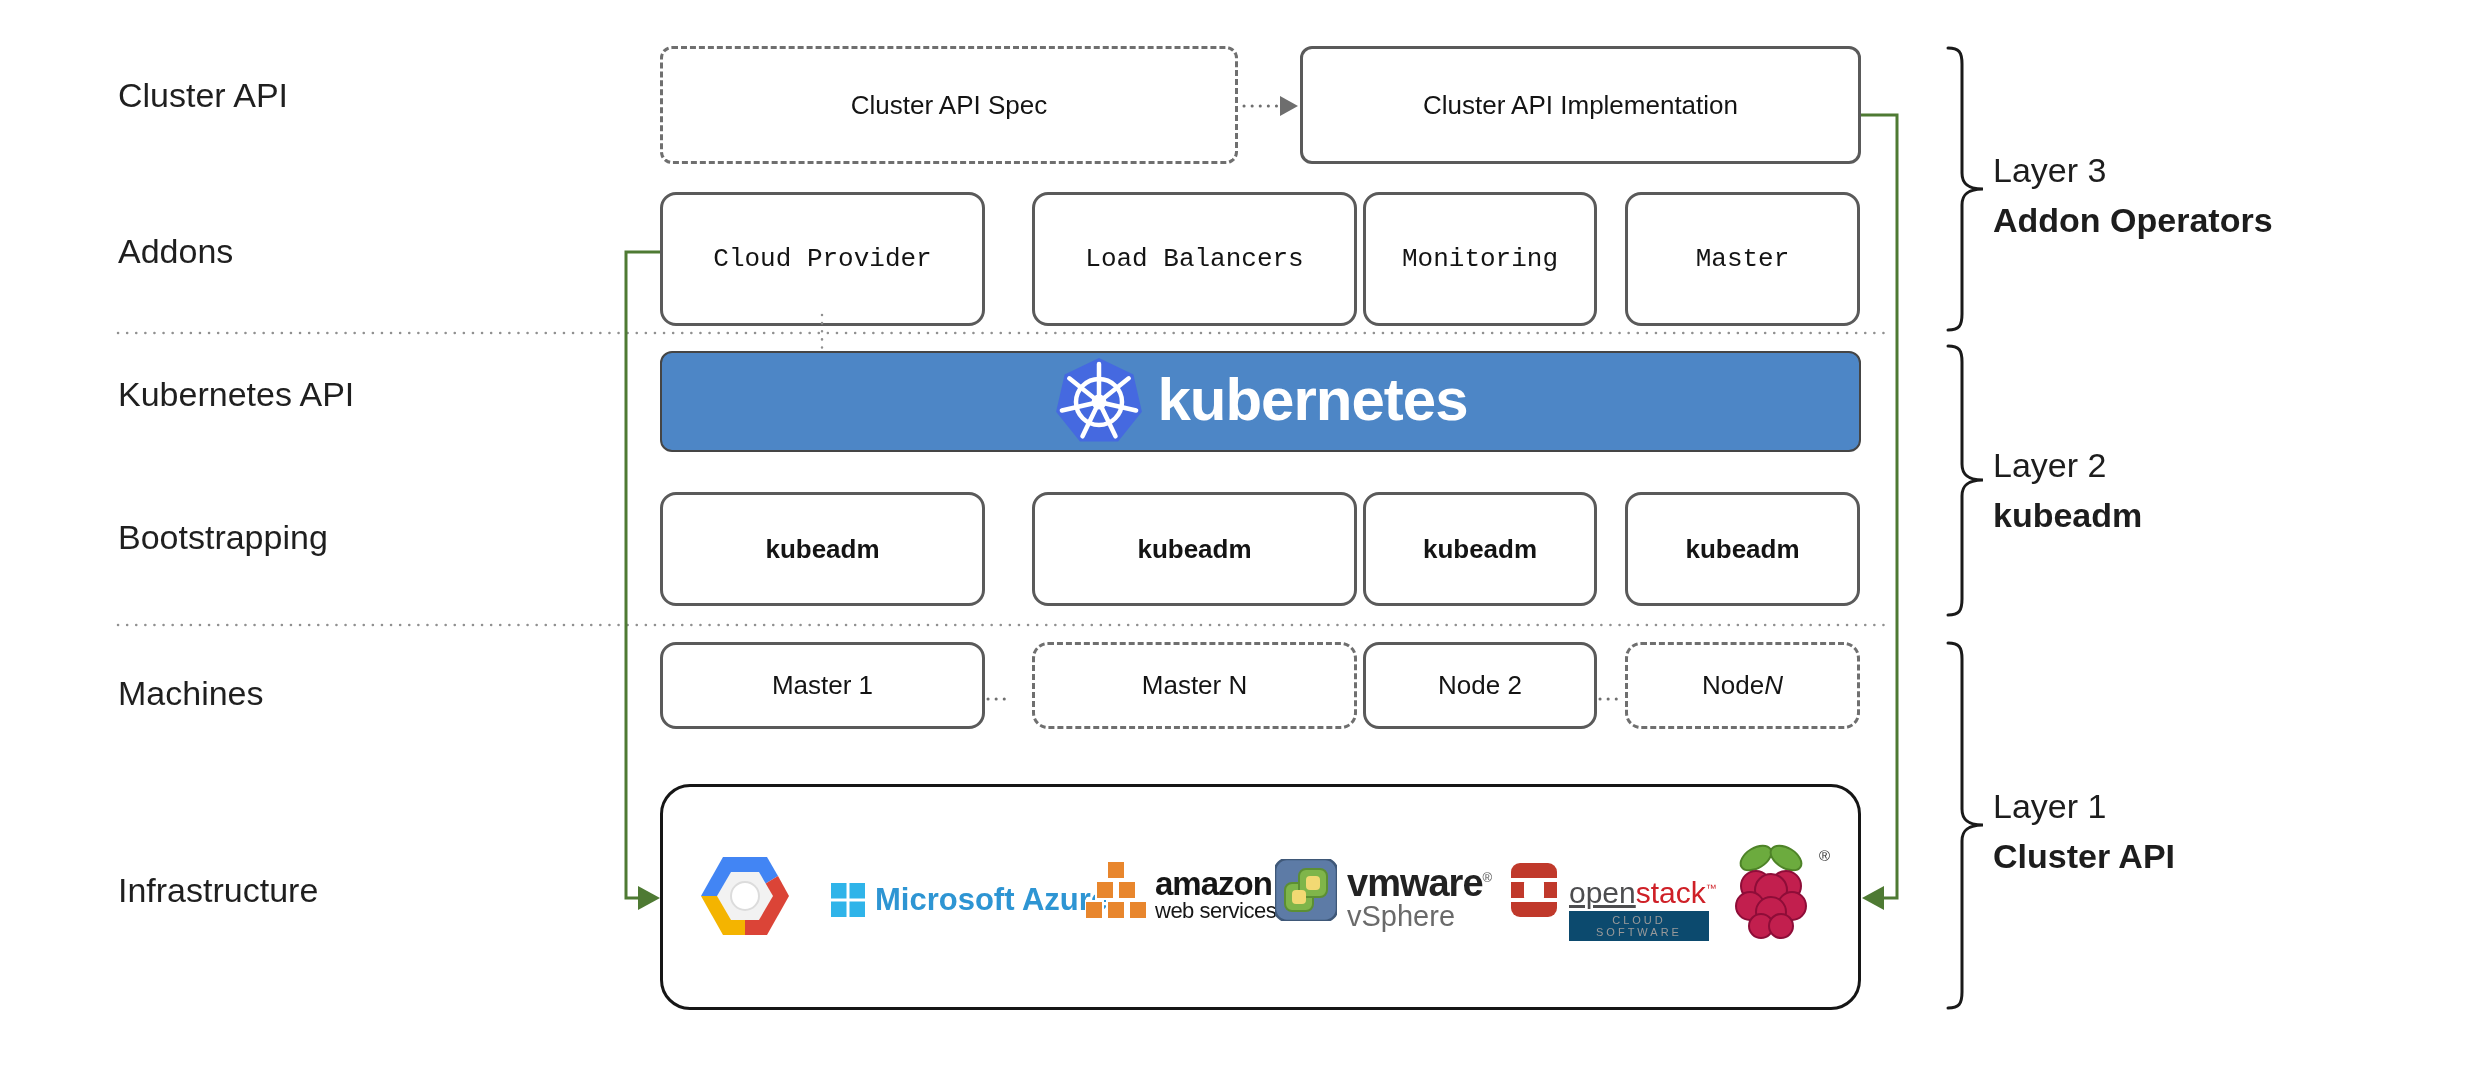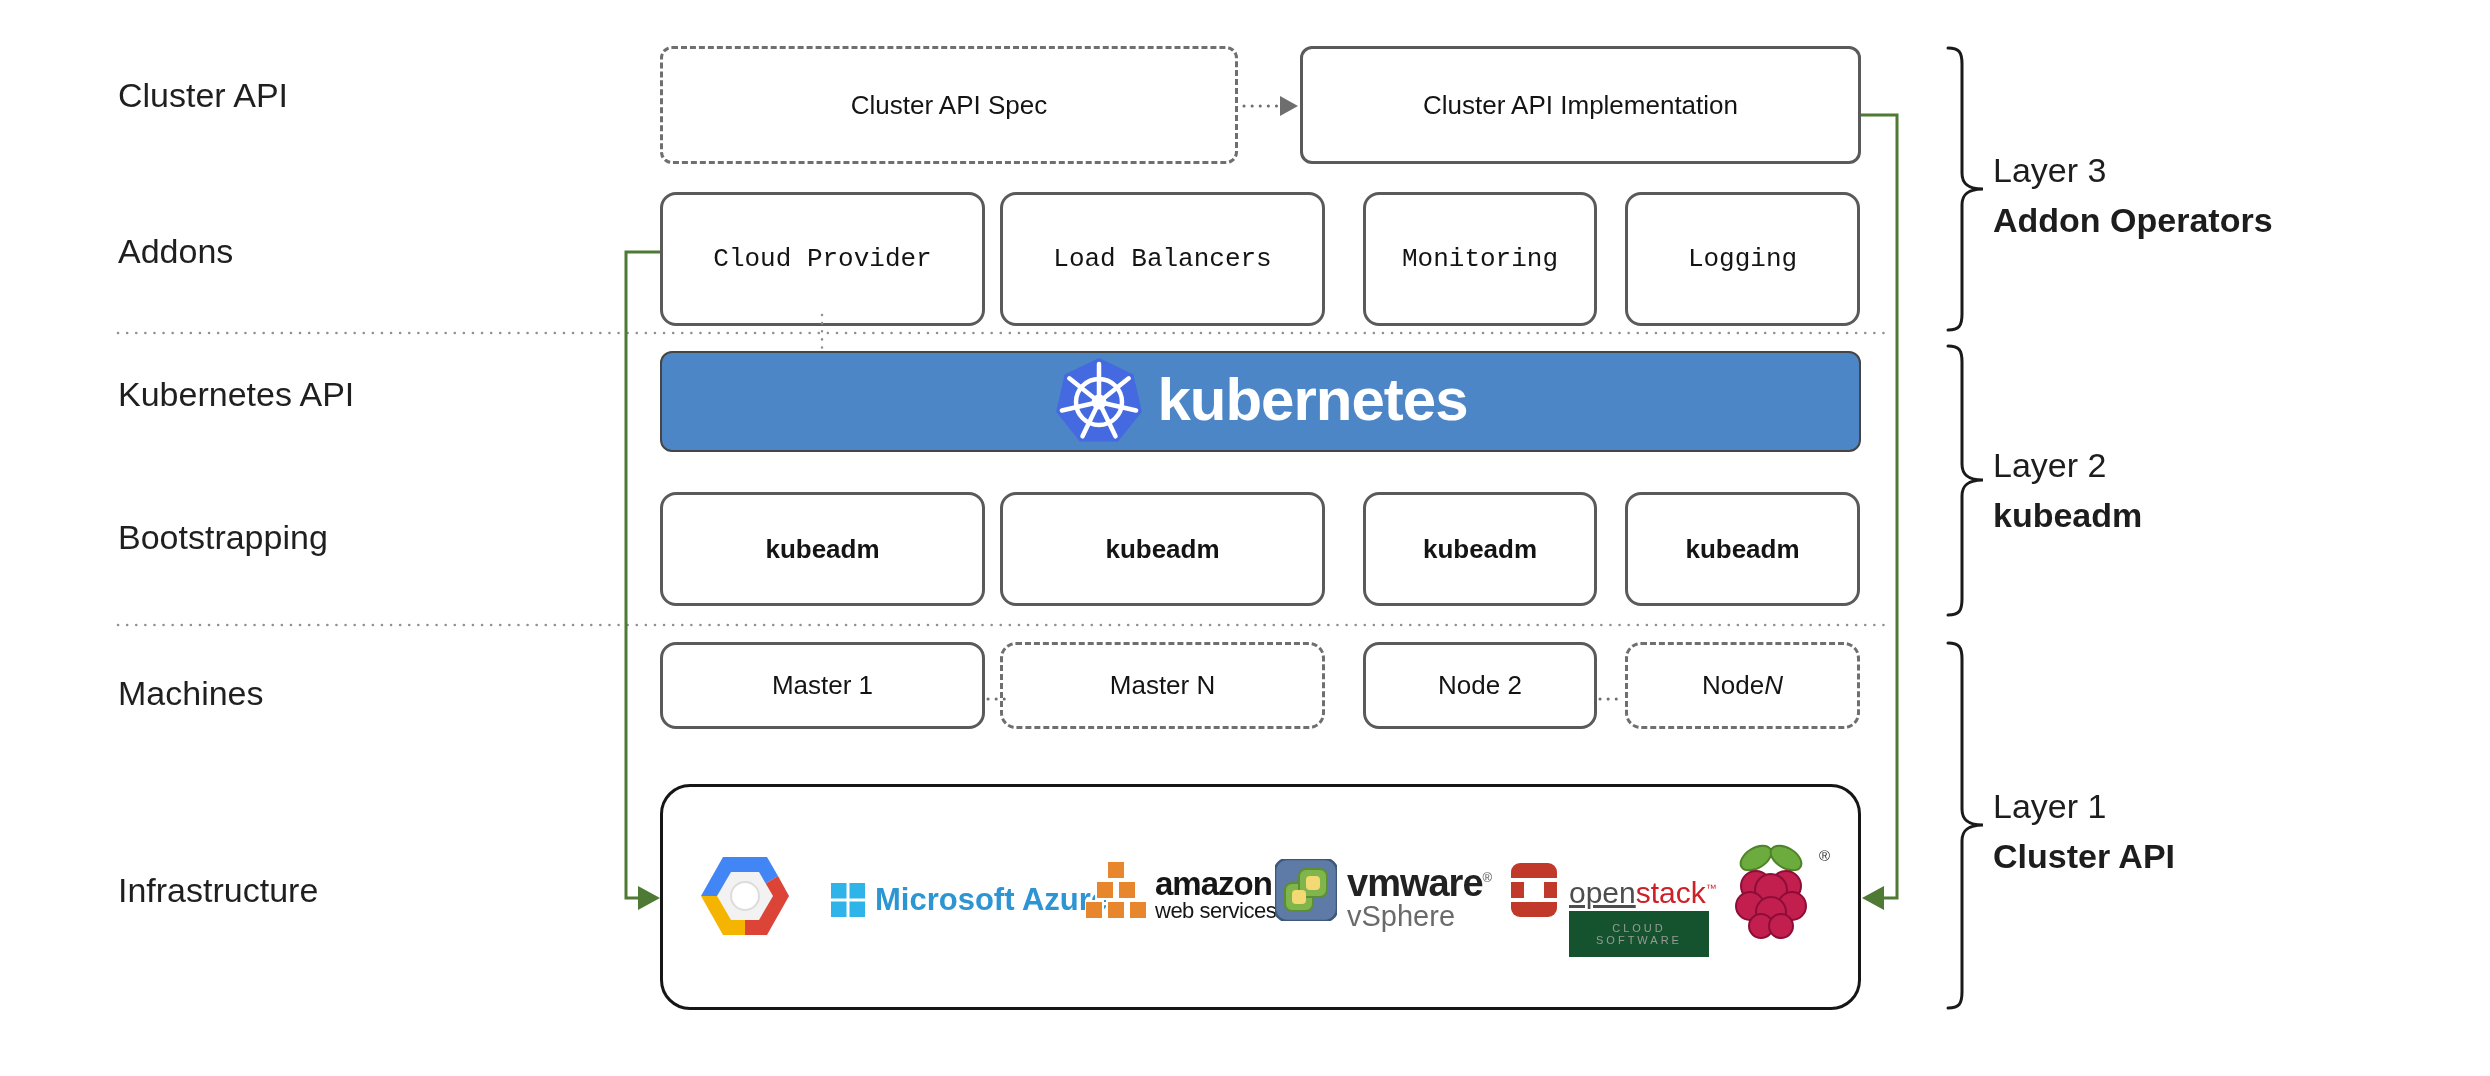--- a/index.html
+++ b/index.html
@@ -11,21 +11,21 @@
     position:absolute;left:118px;transform:translateY(-50%);
     font-size:34px;color:#1f1f1f;white-space:nowrap;
   }
   .box{
     position:absolute;background:#ffffff;border:3px solid #5a5a5a;border-radius:16px;
     display:flex;align-items:center;justify-content:center;
     font-size:26px;color:#141414;text-align:center;box-sizing:border-box;white-space:nowrap;
   }
   .box.dashed{border-style:dashed;border-color:#6f6f6f;}
   .topbox{border-radius:12px;}
-  .c1{left:660px;width:325px;} .c2{left:1000px;width:325px;}
+  .c1{left:660px;width:325px;} .c2{left:1032px;width:325px;}
   .c3{left:1363px;width:234px;} .c4{left:1625px;width:235px;}
   .r-addons{top:192px;height:134px;font-family:Liberation Mono, monospace;}
   .r-kubeadm{top:492px;height:114px;font-weight:bold;}
   .r-machines{top:642px;height:87px;}
   .k8sbar{
     position:absolute;left:660px;top:351px;width:1201px;height:101px;background:#4d86c6;
     border:2.5px solid #454545;border-radius:12px;display:flex;align-items:center;justify-content:center;
     gap:12px;box-sizing:border-box;
   }
   .k8sbar .wordmark{color:#ffffff;font-size:60px;font-weight:bold;letter-spacing:-1px;padding-bottom:4px;}
@@ -39,43 +39,43 @@
   .logo{position:absolute;}
   .azure-text{font-size:31px;font-weight:bold;color:#2e95d3;white-space:nowrap;}
   .aws-text1{font-size:33px;font-weight:bold;color:#161616;line-height:30px;letter-spacing:-1px;}
   .aws-text2{font-size:22px;color:#161616;line-height:24px;letter-spacing:-0.5px;}
   .vmw-text1{font-size:38px;font-weight:bold;color:#222222;line-height:34px;letter-spacing:-1px;}
   .vmw-text1 sup{font-size:13px;font-weight:normal;color:#555;}
   .vmw-text2{font-size:29px;color:#6a6a6a;line-height:32px;}
   .os-text{font-size:30px;line-height:30px;white-space:nowrap;}
   .os-open{color:#4d4d4f;text-decoration:underline;} .os-stack{color:#cf2027;}
   .os-tm{font-size:11px;color:#cf2027;vertical-align:super;}
-  .os-sub{margin-top:3px;background:#14532d;color:#9a9a9a;font-size:11px;letter-spacing:3px;
-          padding:11px 6px;width:128px;text-align:center;}
+  .os-sub{margin-top:3px;background:#0c4a6e;color:#9a9a9a;font-size:11px;letter-spacing:3px;
+          padding:3px 6px;width:128px;text-align:center;}
   .reg{position:absolute;font-size:15px;color:#333;}
 </style>
 </head>
 <body>
 
 <div class="canvas">
 
   <div class="rowlabel" style="top:95px">Cluster API</div>
   <div class="rowlabel" style="top:251px">Addons</div>
   <div class="rowlabel" style="top:394px">Kubernetes API</div>
   <div class="rowlabel" style="top:537px">Bootstrapping</div>
   <div class="rowlabel" style="top:693px">Machines</div>
   <div class="rowlabel" style="top:890px">Infrastructure</div>
 
   <div class="box dashed topbox" style="left:660px;top:46px;width:578px;height:118px">Cluster API Spec</div>
   <div class="box topbox" style="left:1300px;top:46px;width:561px;height:118px">Cluster API Implementation</div>
 
   <div class="box c1 r-addons">Cloud Provider</div>
   <div class="box c2 r-addons">Load Balancers</div>
   <div class="box c3 r-addons">Monitoring</div>
-  <div class="box c4 r-addons">Logging</div>
+  <div class="box c4 r-addons">Master</div>
 
   <div class="k8sbar">
     <svg width="92" height="92" viewBox="0 0 92 92">
       <polygon points="46,2 80.4,18.6 88.9,55.8 65.1,85.6 26.9,85.6 3.1,55.8 11.6,18.6" fill="#4569e0"></polygon>
       <g stroke="#ffffff" stroke-width="4.5" stroke-linecap="round" fill="none">
         <circle cx="46" cy="46" r="23"></circle>
         <line x1="46" y1="46" x2="46" y2="8"></line>
         <line x1="46" y1="46" x2="75.7" y2="22.3"></line>
         <line x1="46" y1="46" x2="83.1" y2="54.5"></line>
         <line x1="46" y1="46" x2="62.5" y2="80.3"></line>

